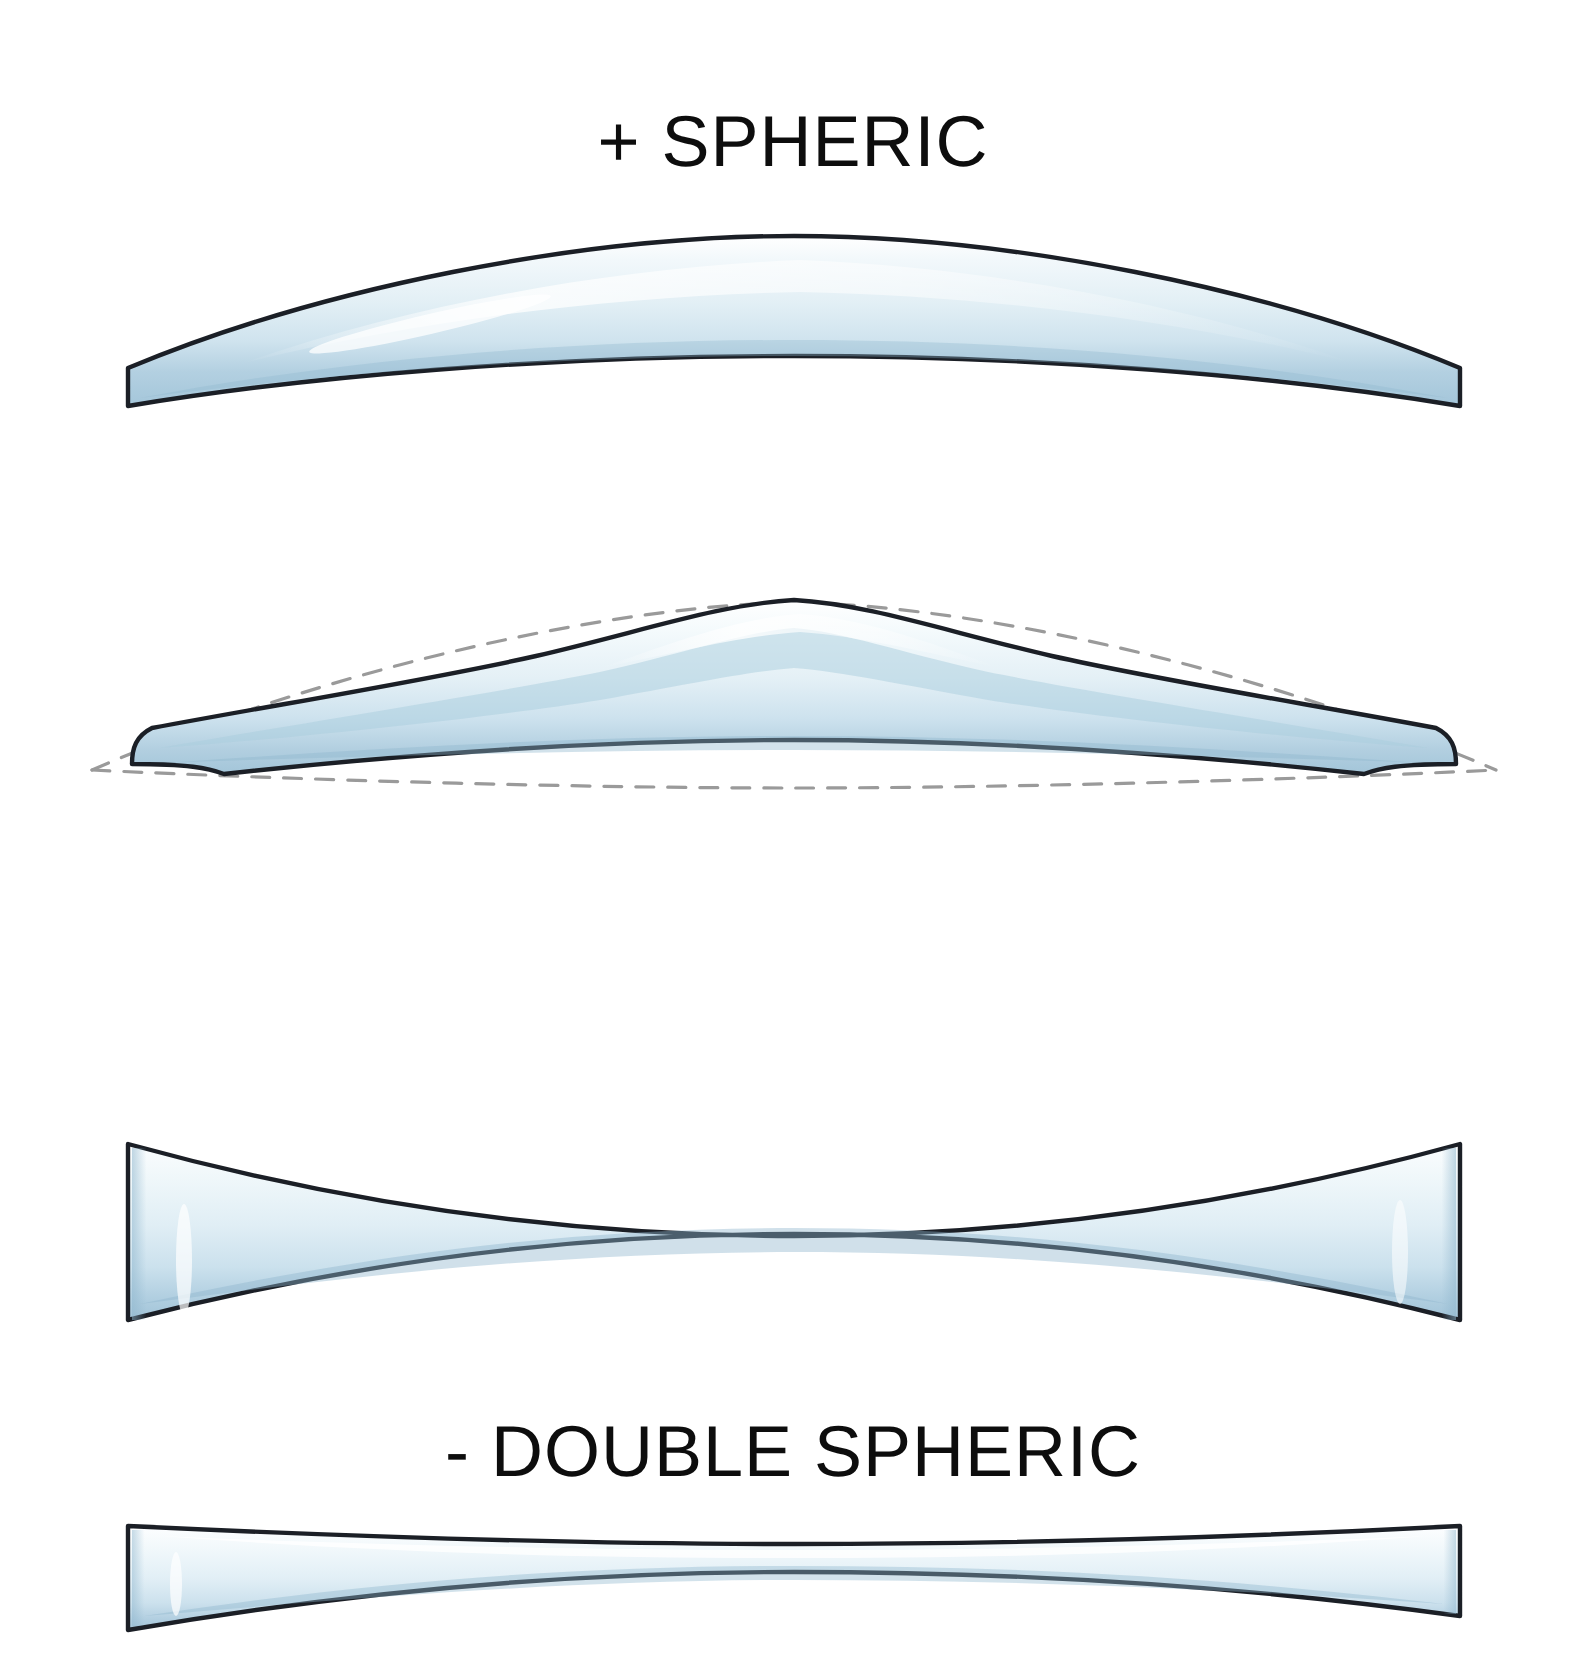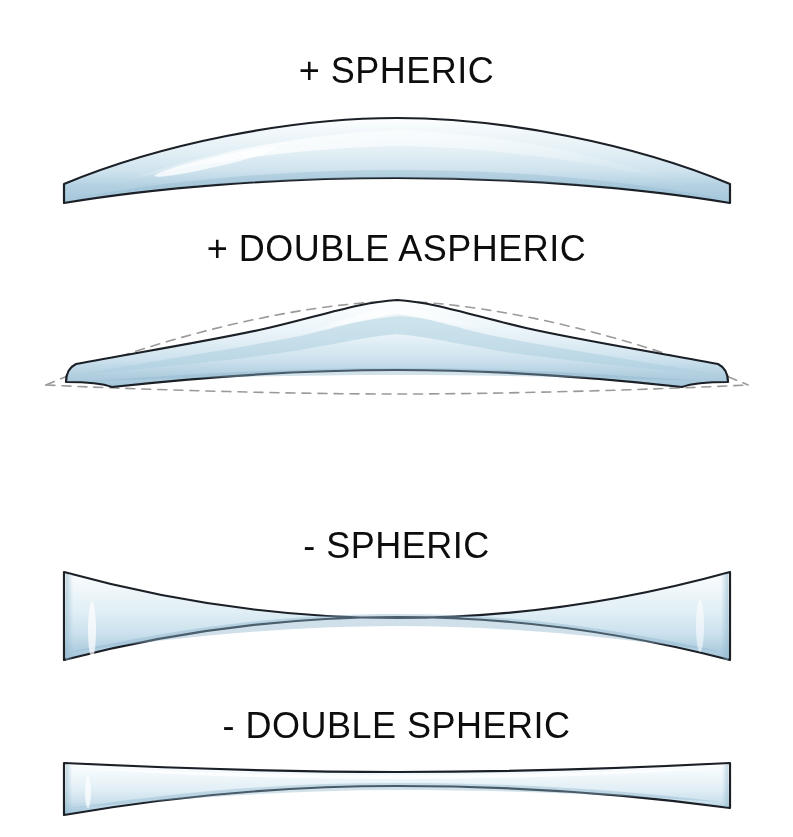--- a/index.html
+++ b/index.html
@@ -97,21 +97,20 @@
 
     <path d="M 70,99
              C 170,80 280,70 397,70
              C 514,70 624,80 724,99
              C 624,86 514,78 397,78
              C 280,78 170,86 70,99 Z" fill="#8fb6cd" opacity="0.35"></path>
 
     <ellipse cx="215" cy="62" rx="62" ry="5" fill="#ffffff" opacity="0.75" transform="rotate(-13 215 62)"></ellipse>
   </svg>
 
-  <div class="lens-label" id="label-plus-double-aspheric">+ DOUBLE ASPHERIC</div>
 
   <svg class="lens-svg" id="svg-plus-double-aspheric" style="top:278px;" width="793" height="125" viewBox="0 0 793 125">
     <defs>
       <linearGradient id="gradPlusAsp" x1="0" y1="0" x2="0" y2="1">
         <stop offset="0%" stop-color="#ffffff"></stop>
         <stop offset="18%" stop-color="#f4fafc"></stop>
         <stop offset="45%" stop-color="#e4f0f6"></stop>
         <stop offset="68%" stop-color="#cde2ee"></stop>
         <stop offset="86%" stop-color="#b2cfe0"></stop>
         <stop offset="100%" stop-color="#a3c5d9"></stop>
@@ -159,21 +158,20 @@
              C 462,48 430,40 400,38
              C 370,40 340,48 300,56 Z" fill="url(#gradPlusAspStreak)"></path>
 
     <path d="M 90,103
              C 190,96 290,90 397,90
              C 504,90 604,96 704,103
              C 604,100 504,97 397,97
              C 290,97 190,100 90,103 Z" fill="#8fb6cd" opacity="0.4"></path>
   </svg>
 
-  <div class="lens-label" id="label-minus-spheric">- SPHERIC</div>
 
   <svg class="lens-svg" id="svg-minus-spheric" style="top:560px;" width="793" height="120" viewBox="0 0 793 120">
     <defs>
       <linearGradient id="gradMinusSph" x1="0" y1="0" x2="0" y2="1">
         <stop offset="0%" stop-color="#fbfdfe"></stop>
         <stop offset="20%" stop-color="#eff7fa"></stop>
         <stop offset="46%" stop-color="#e0eef5"></stop>
         <stop offset="70%" stop-color="#cbe1ed"></stop>
         <stop offset="88%" stop-color="#b0cee0"></stop>
         <stop offset="100%" stop-color="#a2c4d8"></stop>

